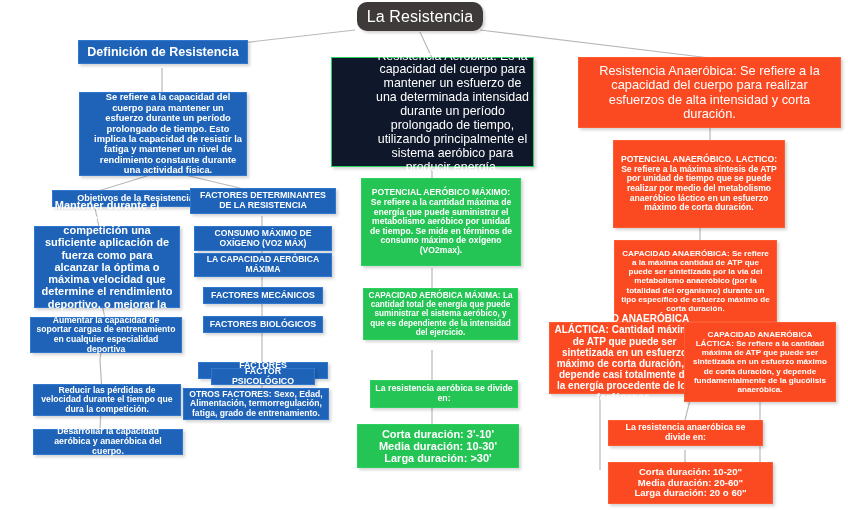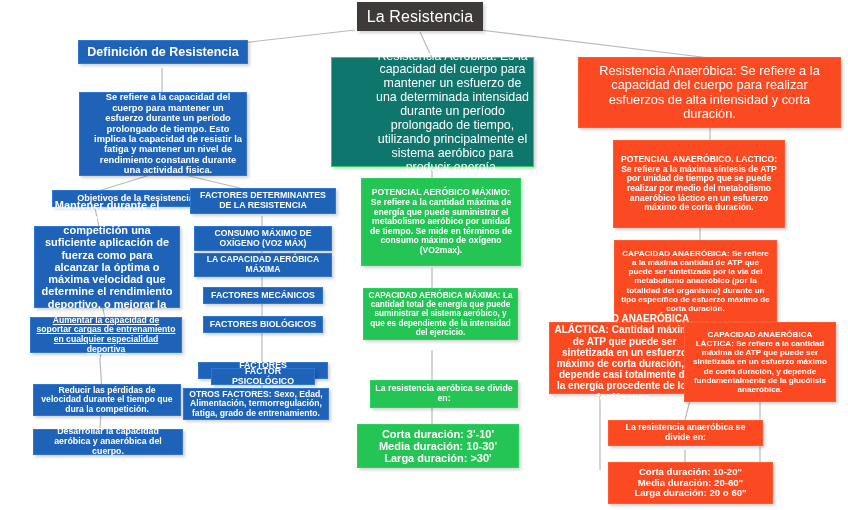--- a/index.html
+++ b/index.html
@@ -34,34 +34,34 @@
     font-weight: bold;
     line-height: 1.12;
     padding: 2px 4px;
     white-space: pre-line;
     box-shadow: 2px 2px 3px rgba(0,0,0,0.18);
     z-index: 2;
   }
   .root {
     background: #3d3a39;
     font-weight: normal;
-    border-radius: 0;
+    border-radius: 10px;
     letter-spacing: 0.1px;
   }
   .blue {
     background: #1e63b8;
     border: 1px solid #2f77cf;
   }
   .green {
     background: #24c455;
     border: 1px solid #2bd15f;
     font-weight: bold;
   }
   .green-big {
-    background: #0f766e;
+    background: #0f172a;
     border: 1px solid #2bd15f;
     font-weight: normal;
     color: #ffffff;
     padding-left: 44px;
   }
   .red {
     background: #fb4a21;
     border: 1px solid #ff5b33;
   }
   .red-big {
@@ -120,21 +120,21 @@
   </div>
 
   <div class="node blue" style="left:12px; top:190px; width:167px; height:17px; font-size:9px;margin-left:40px;">
     <span>Objetivos de la Resistencia</span>
   </div>
 
   <div class="node blue" style="left:34px; top:226px; width:146px; height:82px; font-size:11px;">
     <span>Mantener durante el tiempo específico de competición una suficiente aplicación de fuerza como para alcanzar la óptima o máxima velocidad que determine el rendimiento deportivo, o mejorar la velocidad media en el tiempo de competición.</span>
   </div>
 
-  <div class="node blue" style="left:30px; top:317px; width:152px; height:36px; font-size:8.6px;text-decoration:underline;">
+  <div class="node blue" style="left:30px; top:317px; width:152px; height:36px; font-size:8.6px;">
     <span>Aumentar la capacidad de soportar cargas de entrenamiento en cualquier especialidad deportiva</span>
   </div>
 
   <div class="node blue" style="left:33px; top:384px; width:148px; height:32px; font-size:8.6px;">
     <span>Reducir las pérdidas de velocidad durante el tiempo que dura la competición.</span>
   </div>
 
   <div class="node blue" style="left:33px; top:429px; width:150px; height:26px; font-size:8.8px;">
     <span>Desarrollar la capacidad aeróbica y anaeróbica del cuerpo.</span>
   </div>

